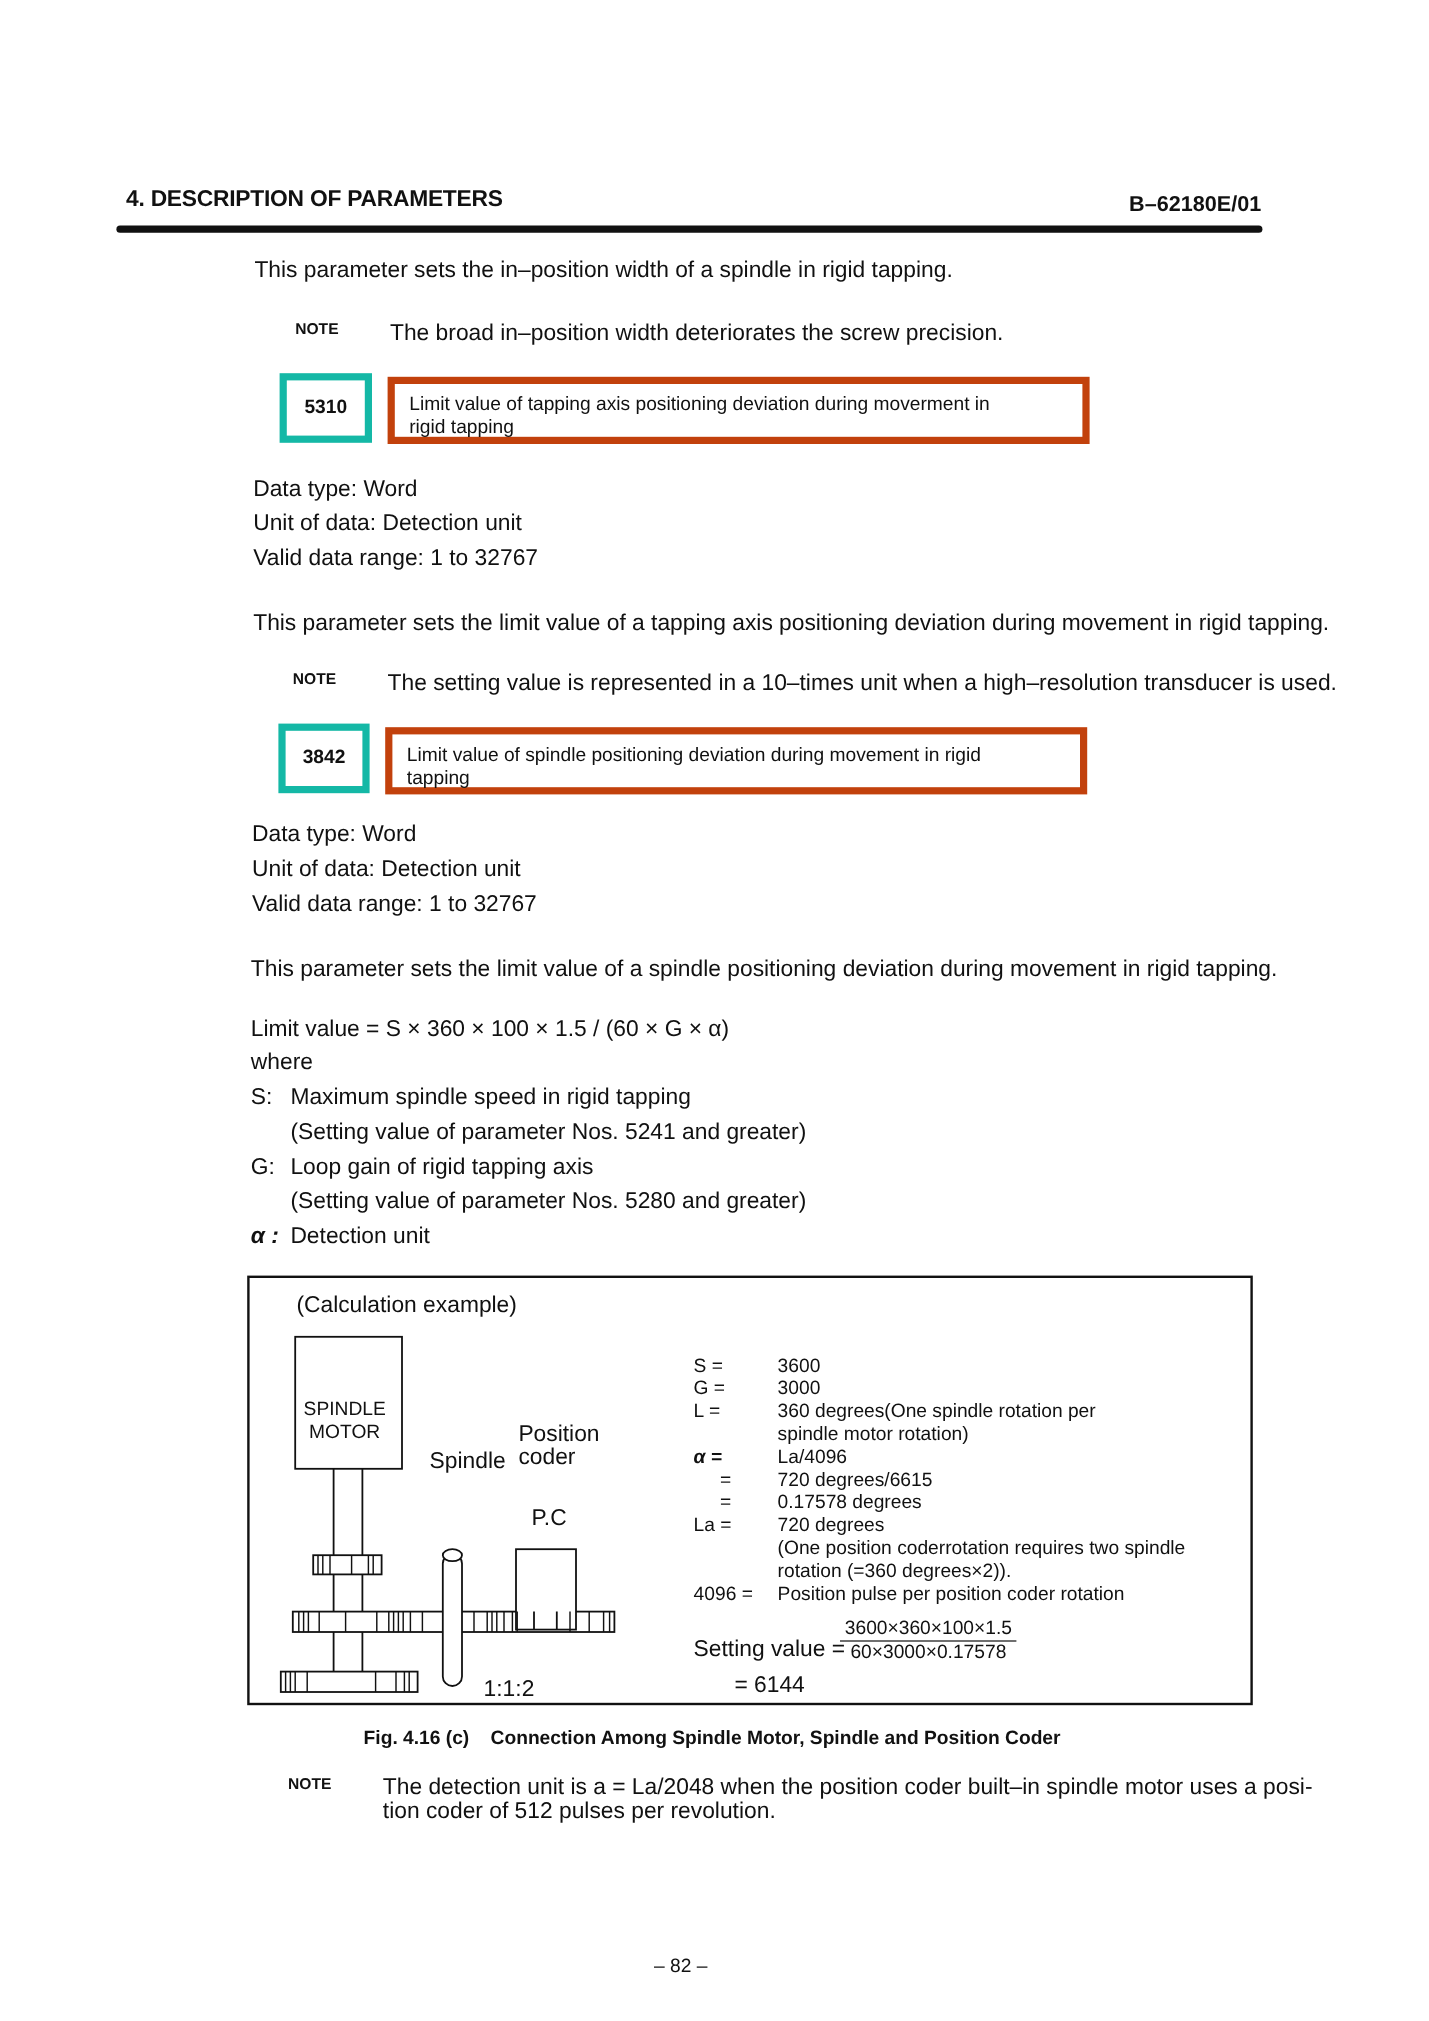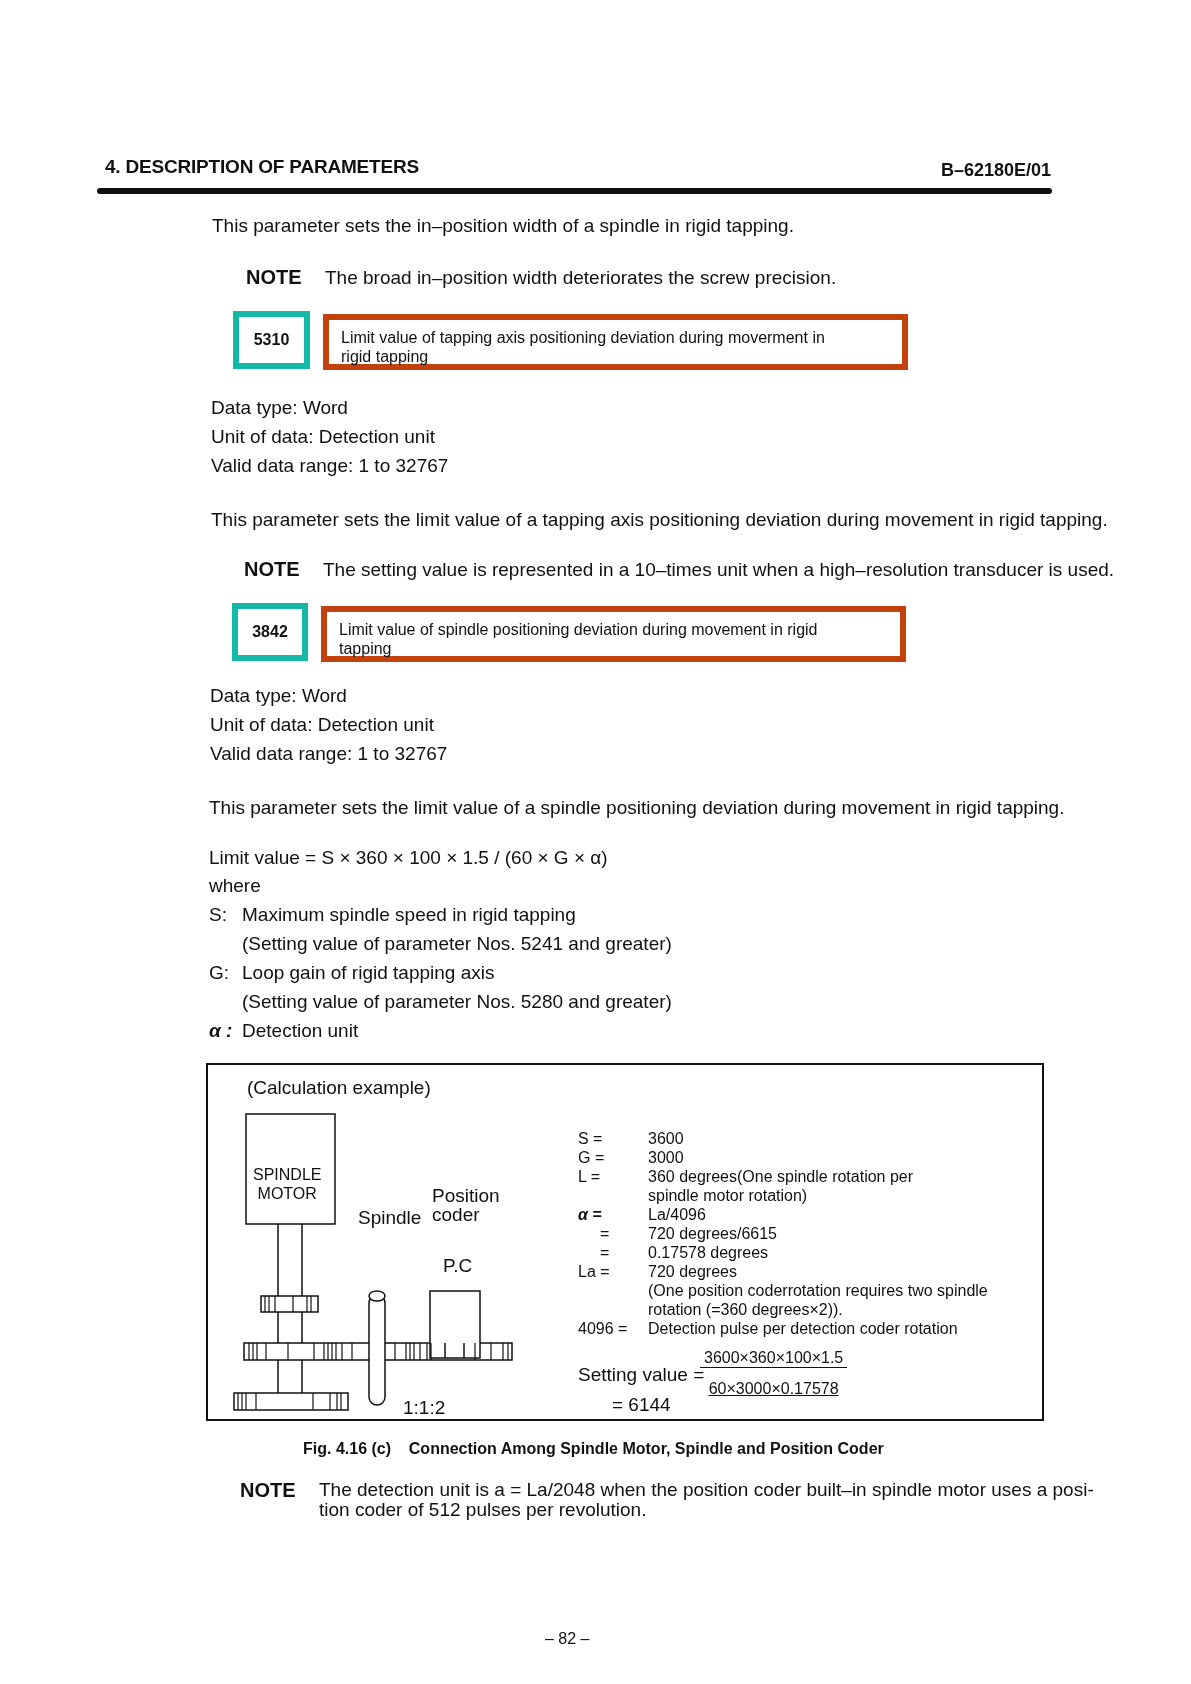--- a/index.html
+++ b/index.html
@@ -2,21 +2,21 @@
 <html><head>
 <meta charset="utf-8">
 <style>
   html, body { margin:0; padding:0; background:#ffffff; }
   body { width:1191px; height:1684px; position:relative; font-family:"Liberation Sans", sans-serif; color:#111; overflow:hidden; }
   .abs { position:absolute; }
   .hdr-title { left:105px; top:156px; font-size:19px; font-weight:bold; letter-spacing:-0.2px; }
   .hdr-code { right:140px; top:160px; font-size:18px; font-weight:bold; }
   .hdr-rule { left:97px; top:188px; width:955px; height:6px; background:#111; border-radius:3px; }
   .p { font-size:19px; line-height:20px; white-space:nowrap;text-align:center; }
-  .note-lbl { font-size:20px; font-weight:bold; }
+  .note-lbl { font-size:13px; font-weight:bold; }
   .pnum { border:6px solid #14b8a6; font-size:16px; font-weight:bold; display:flex; align-items:center; justify-content:center; box-sizing:border-box; }
   .pdesc { border:6px solid #c2410c; font-size:16px; line-height:19px; box-sizing:border-box; padding:8px 12px; }
   .calc-box { left:206px; top:1063px; width:838px; height:358px; border:2.5px solid #111; box-sizing:border-box; }
   .mono-lines { font-size:16px; line-height:19px; }
   .fig-cap { left:303px; top:1440px; font-size:16px; font-weight:bold; }
   .eq { width:70px; display:inline-block; }
   .val { display:inline-block; }
   .row { white-space:nowrap; }
   .page-num { left:545px; top:1630px; font-size:16px; }
   .frac-line { border-top:1.5px solid #111; }
@@ -151,27 +151,27 @@
   <div class="row"><span class="eq">S =</span><span class="val">3600</span></div>
   <div class="row"><span class="eq">G =</span><span class="val">3000</span></div>
   <div class="row"><span class="eq">L =</span><span class="val">360 degrees(One spindle rotation per</span></div>
   <div class="row"><span class="eq"></span><span class="val">spindle motor rotation)</span></div>
   <div class="row"><span class="eq" style="font-style:italic;font-weight:bold;">α =</span><span class="val">La/4096</span></div>
   <div class="row"><span class="eq" style="padding-left:22px;width:48px;">=</span><span class="val">720 degrees/6615</span></div>
   <div class="row"><span class="eq" style="padding-left:22px;width:48px;">=</span><span class="val">0.17578 degrees</span></div>
   <div class="row"><span class="eq">La =</span><span class="val">720 degrees</span></div>
   <div class="row"><span class="eq"></span><span class="val">(One position coderrotation requires two spindle</span></div>
   <div class="row"><span class="eq"></span><span class="val">rotation (=360 degrees×2)).</span></div>
-  <div class="row"><span class="eq">4096 =</span><span class="val">Detection pulse per detection coder rotation</span></div>
+  <div class="row"><span class="eq">4096 =</span><span class="val">Position pulse per position coder rotation</span></div>
 </div>
 
 <div class="abs p" style="left:578px;top:1365px;">Setting value =</div>
 <div class="abs" style="left:700px;top:1348px;font-size:16px;line-height:19px;text-align:center;">
   <div style="padding:0 4px;">3600×360×100×1.5</div>
-  <div class="frac-line" style="padding:11px 4px;text-decoration:underline;">60×3000×0.17578</div>
+  <div class="frac-line" style="padding:0 4px;">60×3000×0.17578</div>
 </div>
 <div class="abs p" style="left:612px;top:1395px;">= 6144</div>
 
 <div class="abs fig-cap" style="white-space:pre;">Fig. 4.16 (c)    Connection Among Spindle Motor, Spindle and Position Coder</div>
 
 <div class="abs note-lbl" style="left:240px;top:1479px;">NOTE</div>
 <div class="abs p" style="left:319px;top:1480px;">The detection unit is a = La/2048 when the position coder built–in spindle motor uses a posi-</div>
 <div class="abs p" style="left:319px;top:1500px;">tion coder of 512 pulses per revolution.</div>
 
 <div class="abs page-num">– 82 –</div>

